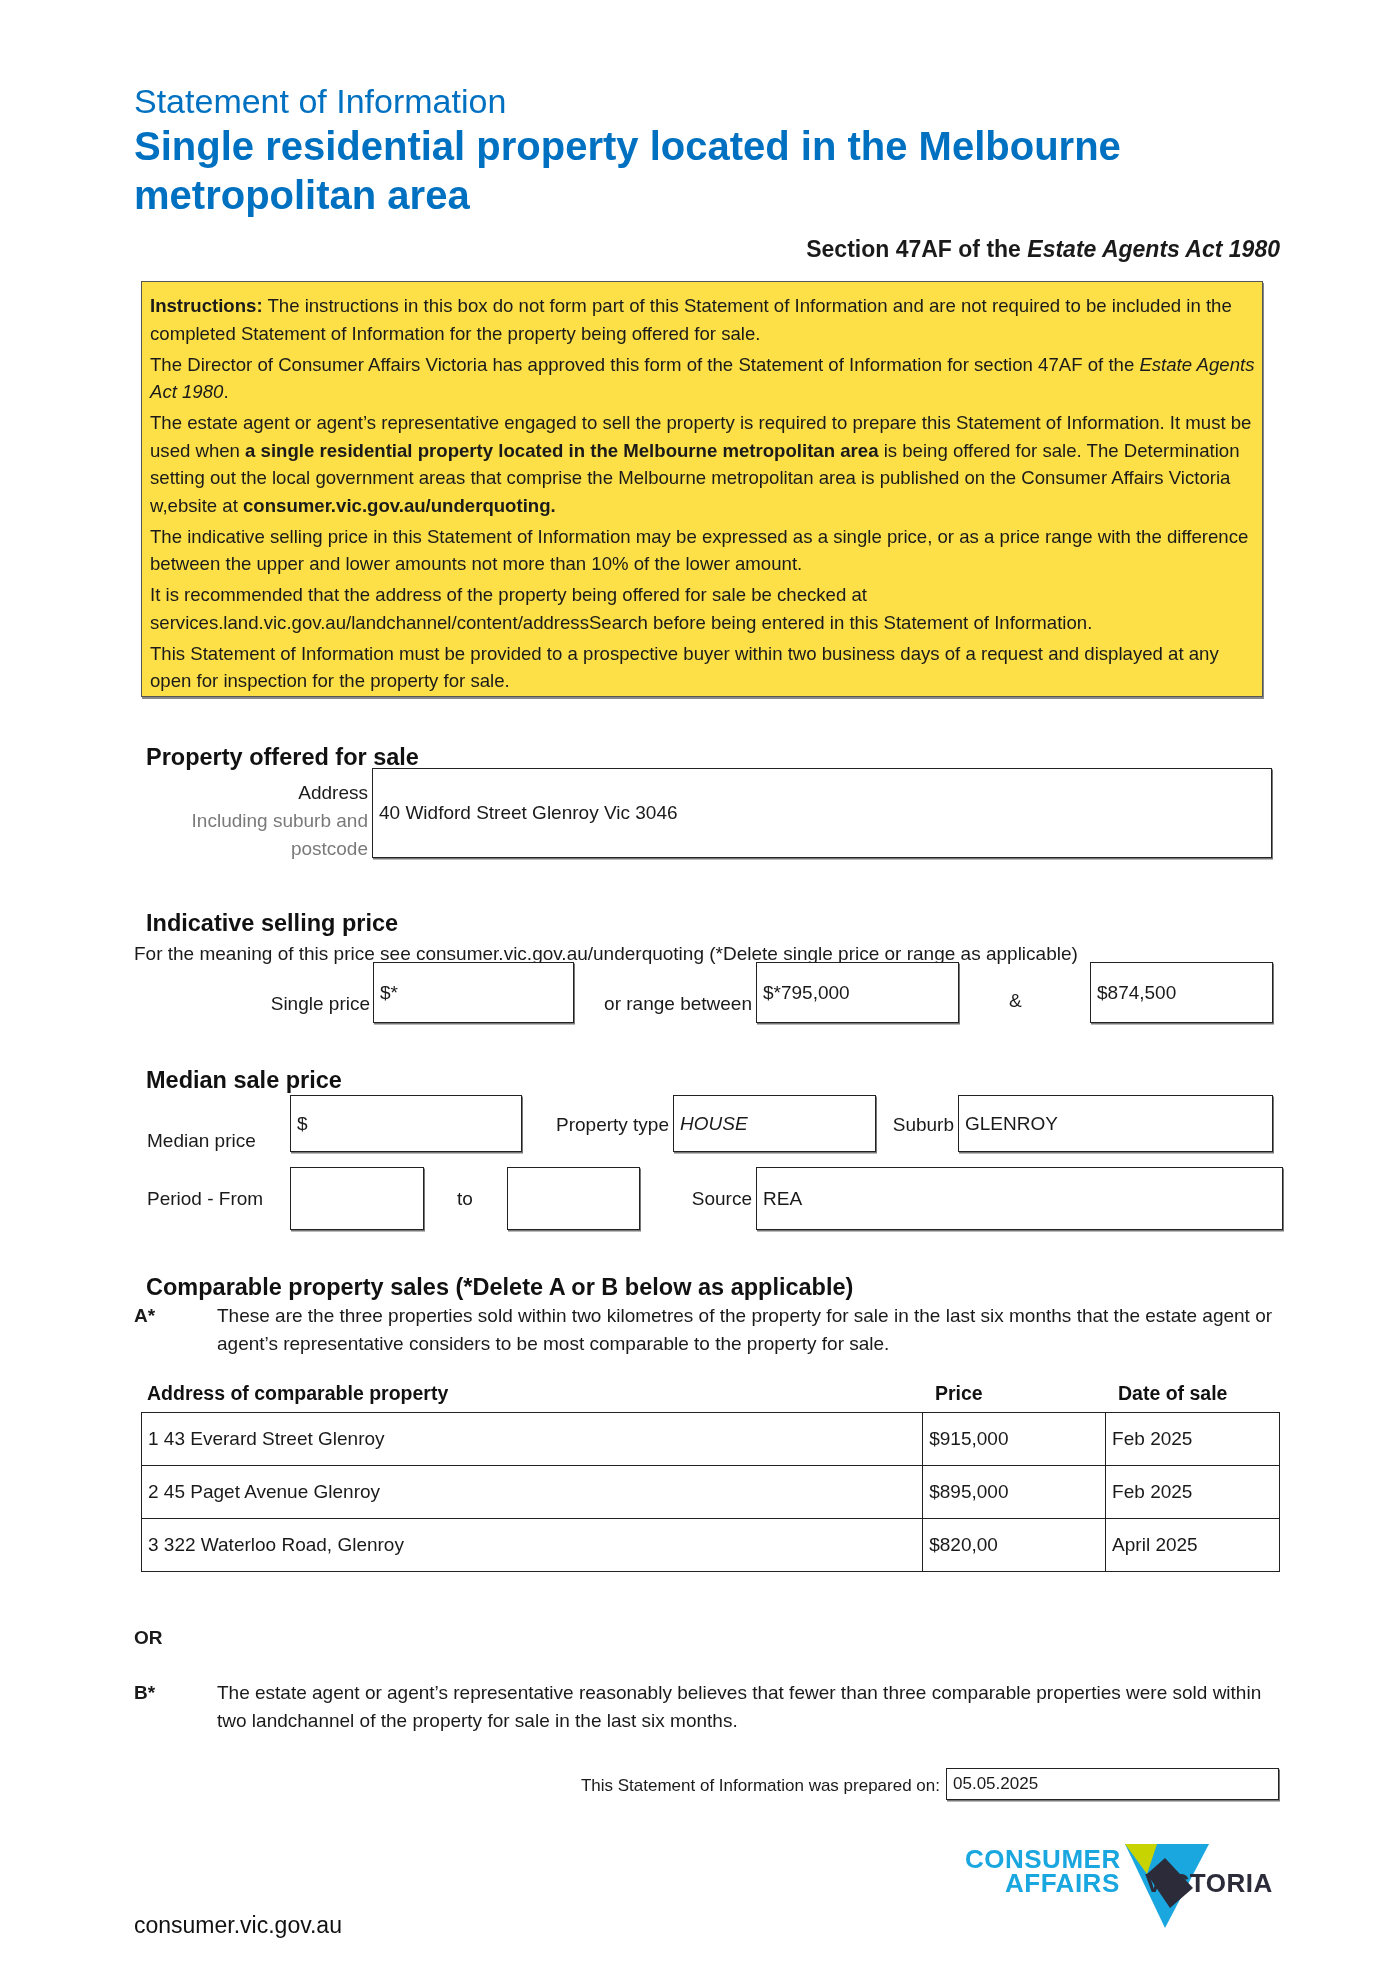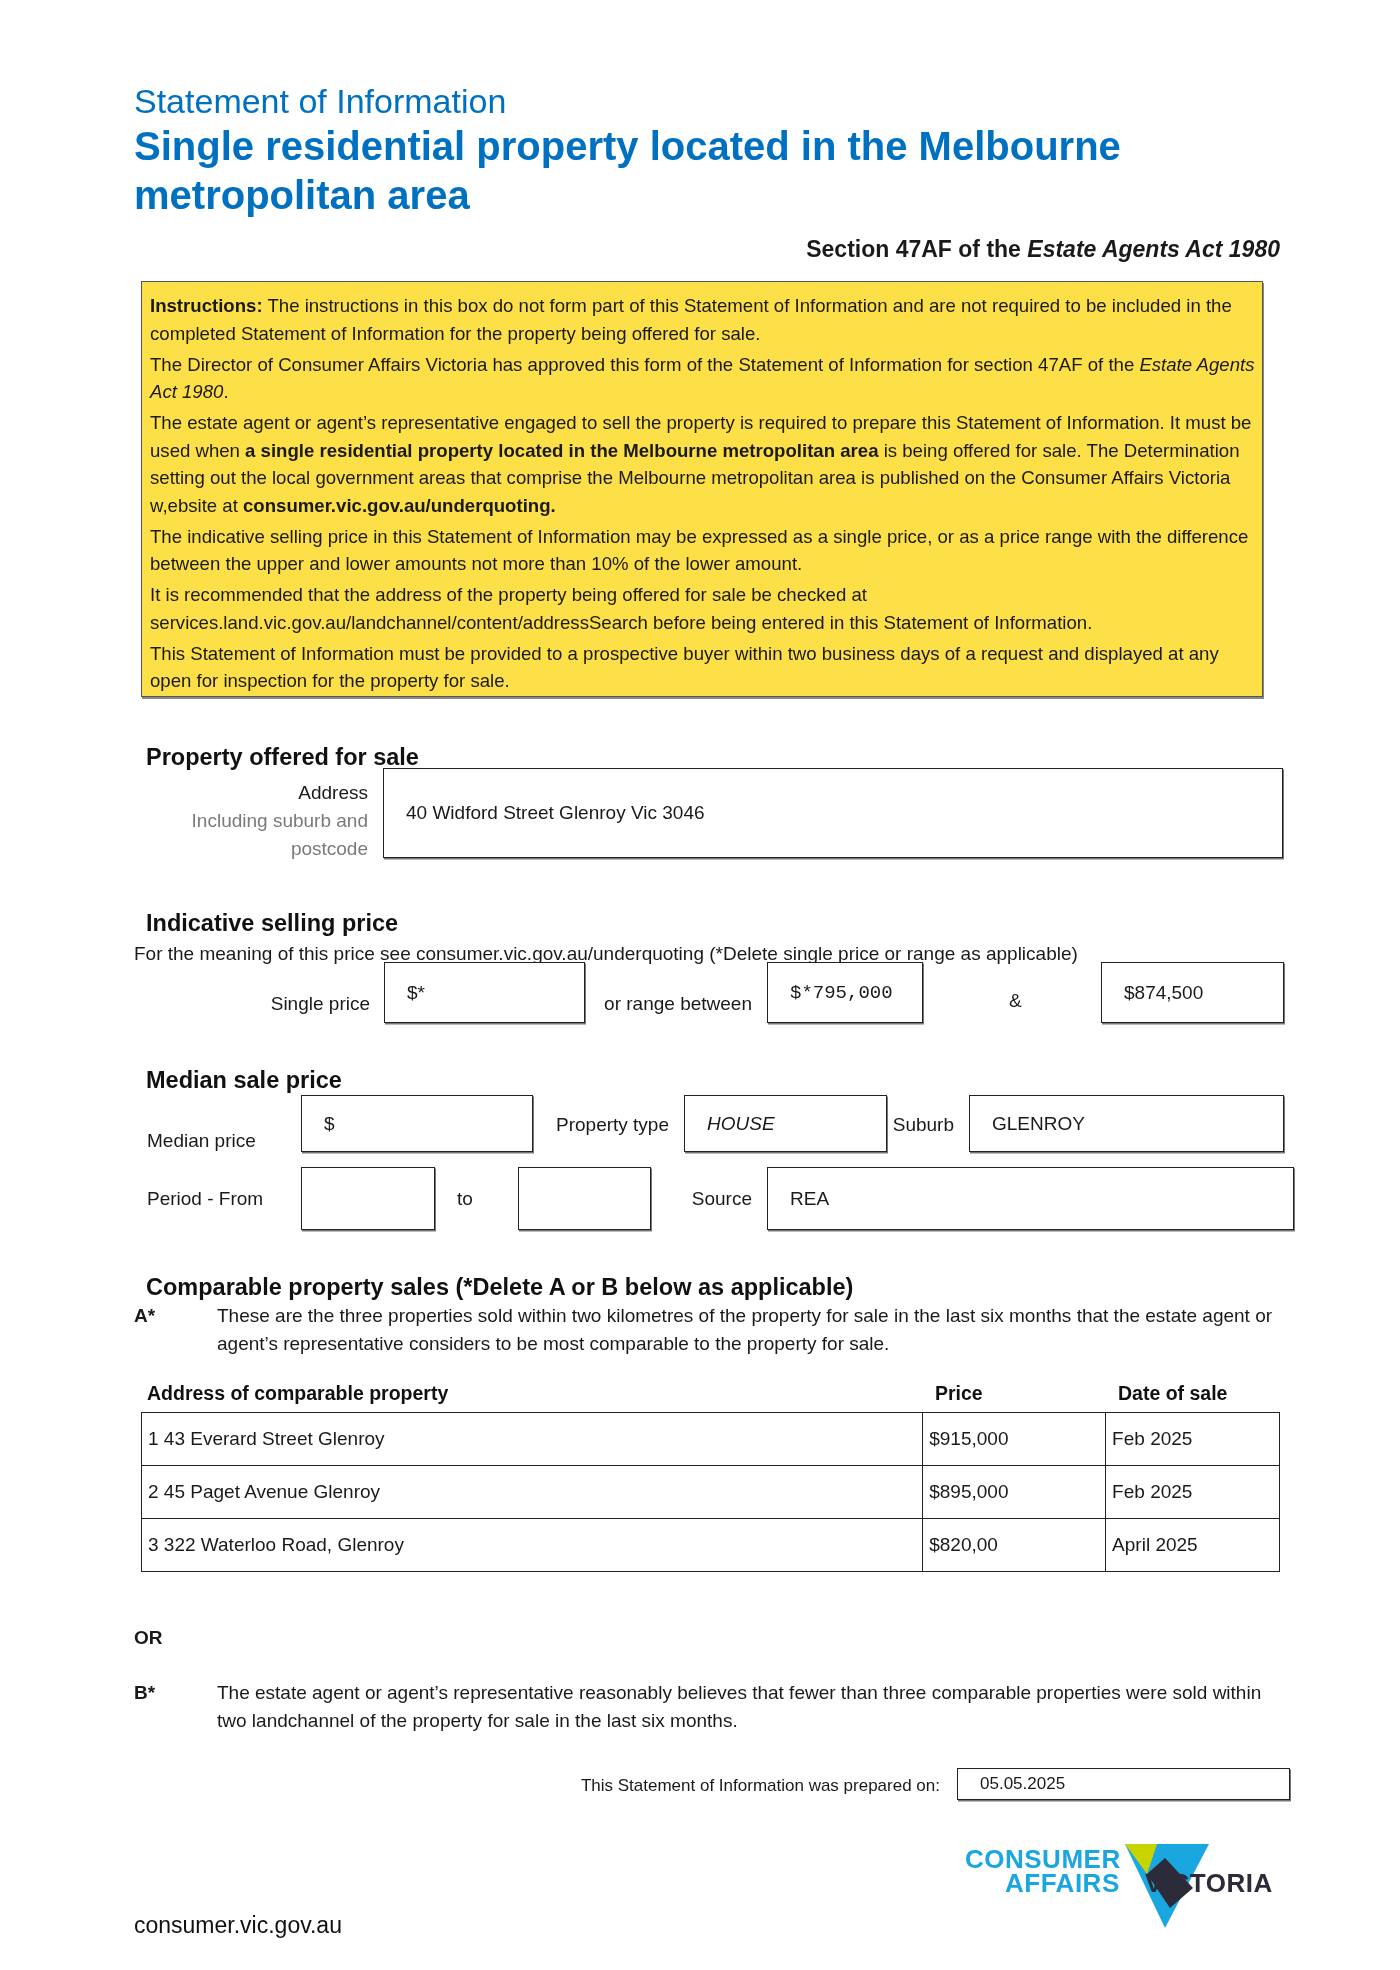--- a/index.html
+++ b/index.html
@@ -12,21 +12,21 @@
   #section-ref { right:120px; top:236px; font-size:23px; font-weight:bold; }
   #section-ref i { font-weight:bold; }
   #instructions { left:141px; top:281px; width:1112px; height:404px; background:#fde047;
                   border:1.5px solid #555; box-shadow:1px 2px 0 #888; padding:10px 0 0 8px; box-sizing:content-box;
                   font-size:18.6px; line-height:27.5px; }
   #instructions p { margin:0 0 3.5px 0; width:1108px; }
   h2.sec { position:absolute; margin:12px; font-size:23.5px; font-weight:bold; color:#111; }
   .lbl { position:absolute; font-size:19px; color:#1a1a1a; white-space:nowrap; }
   .grey { color:#7a7a7a; }
   .box { position:absolute; border:1.5px solid #222; box-shadow:1px 1.5px 0 #777; background:#fff;
-         font-size:19px; box-sizing:border-box; padding-left:22px; display:flex; align-items:center; white-space:nowrap;margin-left:11px; }
+         font-size:19px; box-sizing:border-box; padding-left:6px; display:flex; align-items:center; white-space:nowrap; }
   .box.italic { font-style:italic; }
   table#comp { position:absolute; left:141px; top:1412px; width:1139px; border-collapse:collapse; font-size:19px; }
   table#comp td { border:1.5px solid #222; height:52px; padding:0 6px; }
   .thd { position:absolute; font-size:19.5px; font-weight:bold; color:#111; }
   .para { position:absolute; font-size:19px; line-height:28px; width:1060px; }
   .mark { position:absolute; font-size:19px; font-weight:bold; }
   #footer-url { left:134px; top:1912px; font-size:23px; color:#111; }
   #logo { left:965px; top:1840px; width:320px; height:90px; }
 </style>
 </head>
@@ -49,21 +49,21 @@
 <div class="lbl" style="right:1032px;top:782px;">Address</div>
 <div class="lbl grey" style="right:1032px;top:810px;">Including suburb and</div>
 <div class="lbl grey" style="right:1032px;top:838px;">postcode</div>
 <div class="box" style="left:372px;top:768px;width:900px;height:90px;">40 Widford Street Glenroy Vic 3046</div>
 
 <h2 class="sec" style="left:134px;top:898px;">Indicative selling price</h2>
 <div class="lbl" style="left:134px;top:943px;">For the meaning of this price see consumer.vic.gov.au/underquoting (*Delete single price or range as applicable)</div>
 <div class="lbl" style="right:1030px;top:993px;">Single price</div>
 <div class="box" style="left:373px;top:962px;width:201px;height:61px;">$*</div>
 <div class="lbl" style="right:648px;top:993px;">or range between</div>
-<div class="box" style="left:756px;top:962px;width:156px;height:61px;font-family:Liberation Mono, monospace;">$*795,000</div>
+<div class="box" style="left:756px;top:962px;width:203px;height:61px;">$*795,000</div>
 <div class="lbl" style="left:1009px;top:990px;">&amp;</div>
 <div class="box" style="left:1090px;top:962px;width:183px;height:61px;">$874,500</div>
 
 <h2 class="sec" style="left:134px;top:1055px;">Median sale price</h2>
 <div class="lbl" style="left:147px;top:1114px;margin-top:16px;">Median price</div>
 <div class="box" style="left:290px;top:1095px;width:232px;height:57px;">$</div>
 <div class="lbl" style="right:731px;top:1114px;">Property type</div>
 <div class="box italic" style="left:673px;top:1095px;width:203px;height:57px;">HOUSE</div>
 <div class="lbl" style="right:446px;top:1114px;margin-left:44px;">Suburb</div>
 <div class="box" style="left:958px;top:1095px;width:315px;height:57px;">GLENROY</div>

